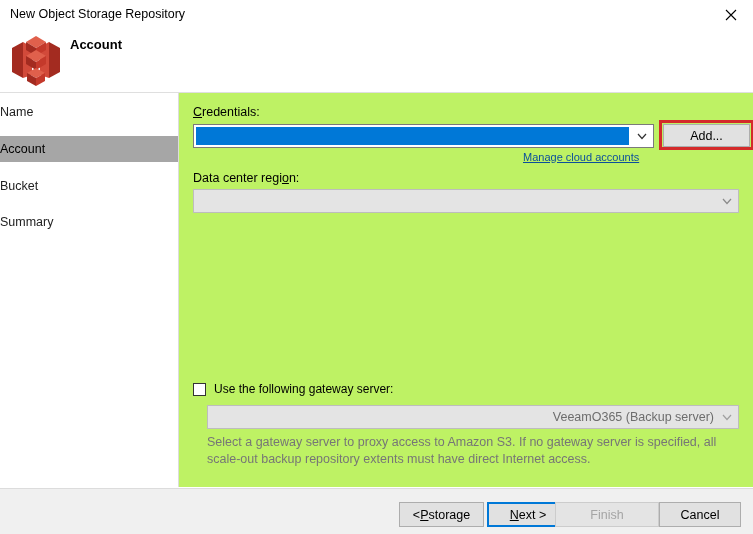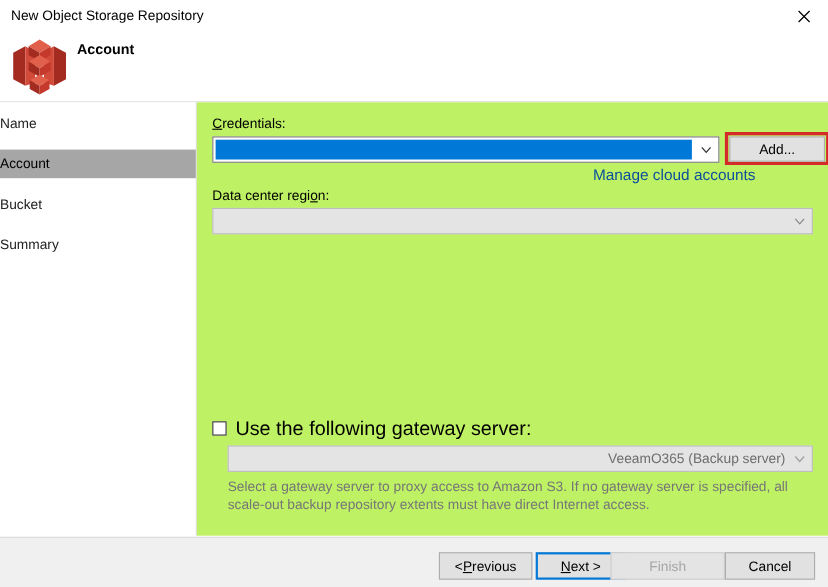--- a/index.html
+++ b/index.html
@@ -174,23 +174,24 @@
     font-size: 12.5px;
     color: #000000;
     display: flex;
     align-items: center;
     justify-content: center;
     cursor: default;
   }
 
   #manage-link {
     position: absolute;
-    left: 360px; top: 58px;
-    font-size: 14px;
+    left: 344px; top: 58px;
+    font-size: 11px;
     color: #0b4f9c;
+    text-decoration: underline;
     cursor: pointer;
     white-space: nowrap;
   }
 
   #region-combo {
     left: 14px; top: 96px;
     width: 546px;
   }
 
   
@@ -203,21 +204,21 @@
     cursor: default;
   }
   #gateway-checkbox {
     width: 13px; height: 13px;
     box-sizing: border-box;
     border: 1px solid #333333;
     background: #ffffff;
     margin-right: 8px;
   }
   #gateway-checkbox-label {
-    font-size: 18px;
+    font-size: 12px;
     color: #000000;
     white-space: nowrap;
   }
   #gateway-combo {
     left: 28px; top: 312px;
     width: 532px;
   }
   #gateway-hint {
     position: absolute;
     left: 28px; top: 341px;
@@ -345,21 +346,21 @@
     </div>
   </div>
 
   <div id="gateway-hint">Select a gateway server to proxy access to Amazon S3. If no gateway server is specified, all scale-out backup repository extents must have direct Internet access.</div>
 </div>
 
 <div id="footer">
   <div class="foot-btn" id="btn-previous">
       <span>&lt; </span>
       <span class="acc">P</span>
-      <span>revious</span>
+      <span>storage</span>
     </div>
   <div class="foot-btn" id="btn-next">
       <span class="acc">N</span>
       <span>ext &gt;</span>
     </div>
   <div class="foot-btn" id="btn-finish">
       <span>Finish</span>
     </div>
   <div class="foot-btn" id="btn-cancel">
       <span>Cancel</span>

